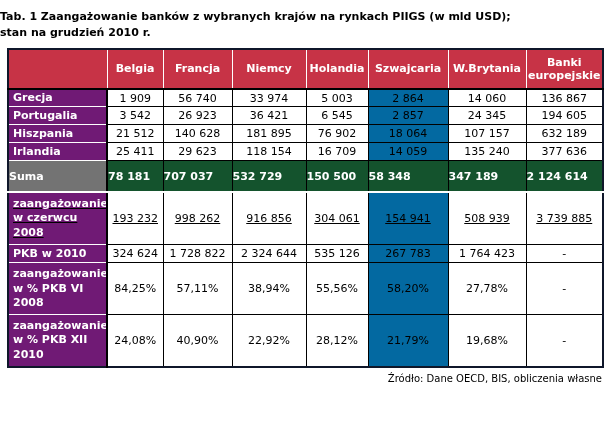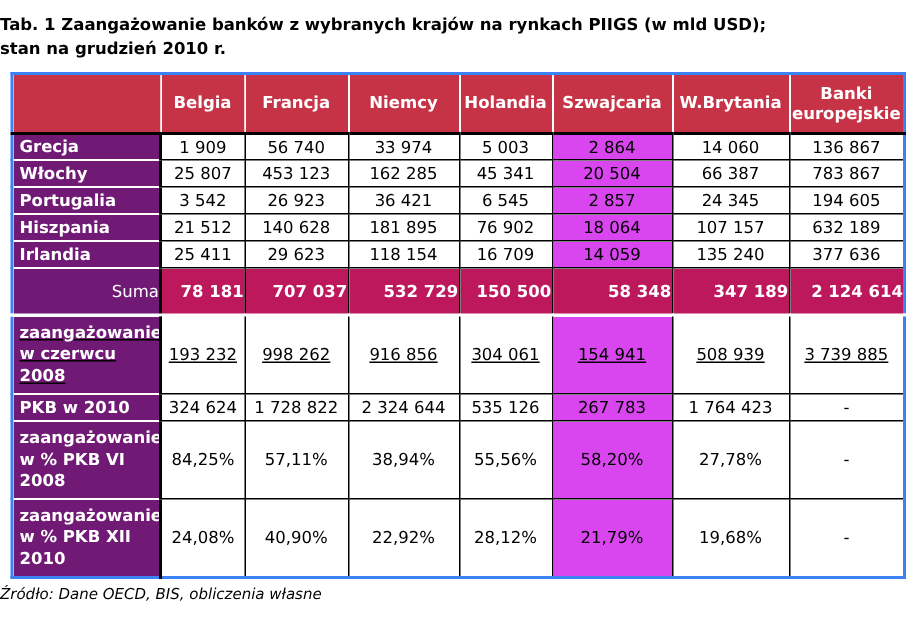--- a/index.html
+++ b/index.html
@@ -20,21 +20,21 @@
     font-size: 11px;
     line-height: 1.45;
     color: #000;
   }
 
   table.piigs {
     border-collapse: collapse;
     table-layout: fixed;
     margin: 7px 0 0 7px;
     width: 595px;
-    border: 2px solid #3b82f6;
+    border: 2px solid #0f172a;
   }
   td {
     font-size: 11px;
     color: #000;
     vertical-align: middle;
     overflow: hidden;
     padding: 0;
   }
 
   
@@ -60,54 +60,53 @@
     border: 1px solid #fff;
     border-right: 2px solid #000;
   }
 
   
   .dat {
     background: #fff;
     text-align: center;
     border: 1px solid #000;
   }
-  .gray { background: #d946ef; }
+  .gray { background: #0369a1; }
   .b { font-weight: normal; }
 
   
   .sumlbl {
-    background: #701a75;
-    color: #fff;
-    font-weight: normal;
-    text-align: right;
+    background: #737373;
+    color: #fff;
+    font-weight: bold;
+    text-align: left;
     border: 1px solid #fff;
     border-top: 1px solid #000;
     border-right: 2px solid #000;
     border-bottom: 2px solid #fff;
   }
   .sum {
-    background: #be185d;
-    color: #fff;
-    font-weight: bold;
-    text-align: right;
+    background: #14532d;
+    color: #fff;
+    font-weight: bold;
+    text-align: left;
     border: 1px solid #000;
     border-bottom: 2px solid #fff;
   }
 
   tr.r-country { height: 18px; }
   tr.r-suma   { height: 31px; }
   tr.r-tall   { height: 53px; text-decoration: underline; }
   tr.r-pkb    { height: 18px; }
   tr.r-pct    { height: 52px; }
 
   .source {
     margin-top: 5px;
     padding-right: 7px;
-    text-align: left;
-    font-style: italic;
+    text-align: right;
     font-size: 10px;
     color: #000;
   }
 </style>
 </head>
 <body>
 
 <div class="page">
 
   <div class="caption">
@@ -143,30 +142,20 @@
       <td class="lbl">Grecja</td>
       <td class="dat">1 909</td>
       <td class="dat">56 740</td>
       <td class="dat">33 974</td>
       <td class="dat">5 003</td>
       <td class="dat gray">2 864</td>
       <td class="dat">14 060</td>
       <td class="dat">136 867</td>
     </tr>
 
-    <tr class="r-country">
-      <td class="lbl">Włochy</td>
-      <td class="dat">25 807</td>
-      <td class="dat">453 123</td>
-      <td class="dat">162 285</td>
-      <td class="dat">45 341</td>
-      <td class="dat gray">20 504</td>
-      <td class="dat">66 387</td>
-      <td class="dat">783 867</td>
-    </tr>
 
     <tr class="r-country">
       <td class="lbl">Portugalia</td>
       <td class="dat">3 542</td>
       <td class="dat">26 923</td>
       <td class="dat">36 421</td>
       <td class="dat">6 545</td>
       <td class="dat gray">2 857</td>
       <td class="dat">24 345</td>
       <td class="dat">194 605</td>

